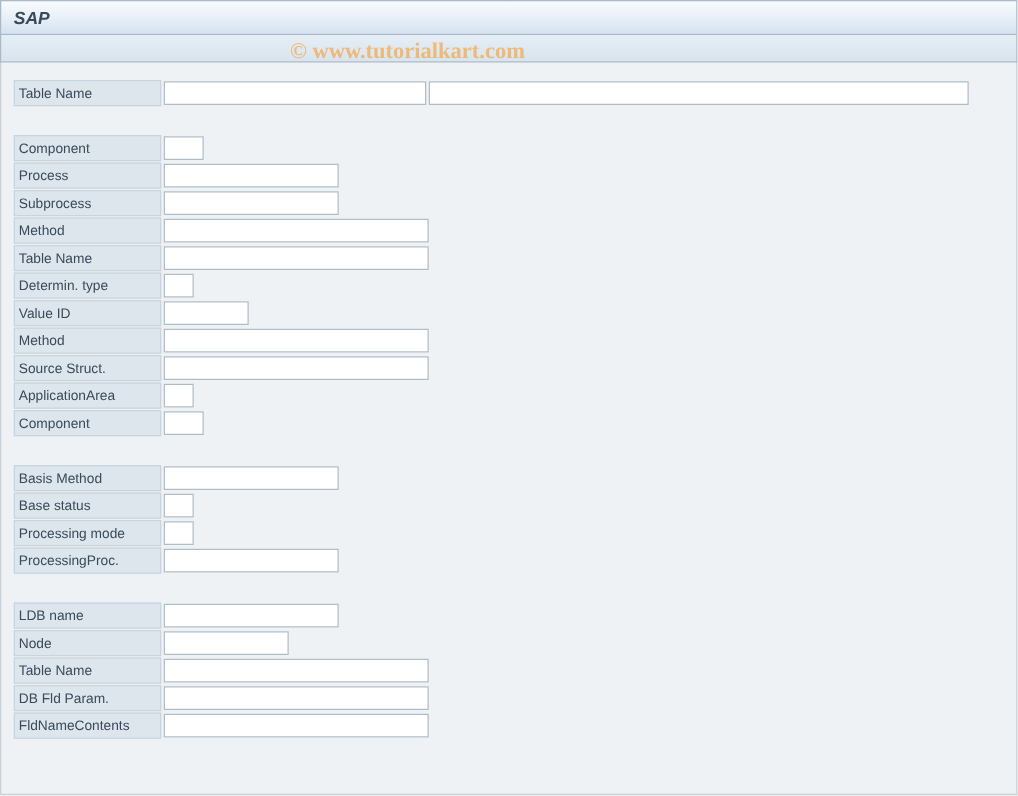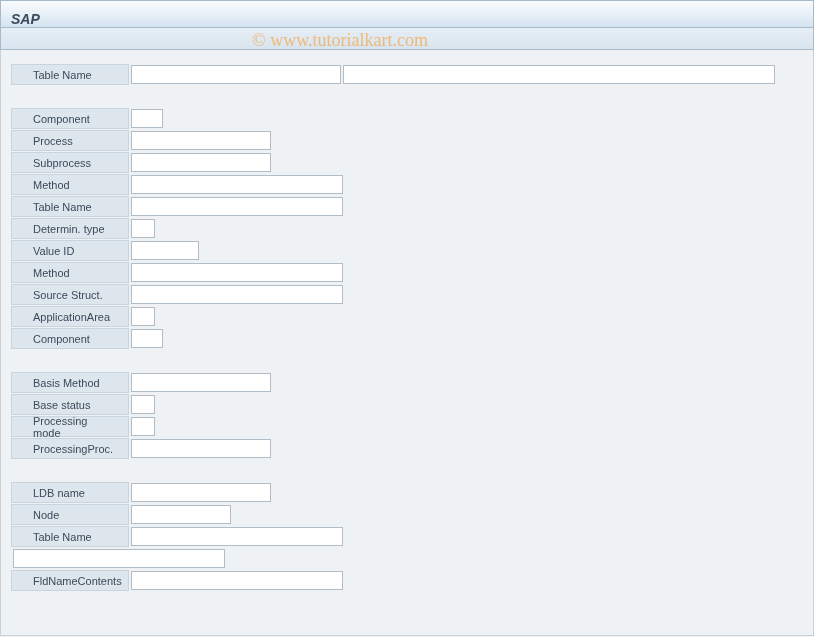--- a/index.html
+++ b/index.html
@@ -14,65 +14,66 @@
       width: 814px;
       height: 637px;
       overflow: hidden;
       position: relative;
     }
     .title-bar {
       background: linear-gradient(to bottom, #f8fbfd 0%, #e8f0f7 50%, #d4e3f0 100%);
       border: 1px solid #a8bac9;
       height: 28px;
       display: flex;
-      align-items: flex-end;
+      align-items: center;
       padding-left: 10px;
     }
     .title-text {
       font-style: italic;
       font-weight: bold;
       font-size: 14px;
       color: #3a4a5a;
     }
     .toolbar {
       background: linear-gradient(to bottom, #e6eef5 0%, #d8e4ee 100%);
       border-left: 1px solid #a8bac9;
       border-right: 1px solid #a8bac9;
       border-bottom: 1px solid #a8bac9;
       height: 22px;
       position: relative;
     }
     .watermark {
       position: absolute;
       top: 30px;
-      left: 252px;
+      left: 232px;
       font-size: 18px;
       color: rgba(255, 140, 0, 0.5);
       font-family: Georgia, serif;
       z-index: 100;
       pointer-events: none;
+      font-weight: bold;
     }
     .content-area {
       background: #eef2f5;
       border: 1px solid #c8d0d8;
       border-top: none;
       padding: 14px 10px 10px 10px;
       height: 586px;
     }
     .field-row {
       display: flex;
       align-items: center;
       margin-bottom: 1px;
       height: 21px;
     }
     .field-label {
       width: 118px;
       background: #dde6ed;
       border: 1px solid #c8d4de;
-      padding: 3px 21px;
+      padding: 3px 3px;
       font-size: 11px;
       color: #3a4a5a;
       height: 21px;
       display: flex;
       align-items: center;
     }
     .field-input {
       background: #ffffff;
       border: 1px solid #b0bcc6;
       height: 19px;
@@ -183,20 +184,21 @@
   </div>
   <div class="field-row">
     <div class="field-label">Node</div>
     <input class="field-input w-sm" style="width: 100px;" value="">
   </div>
   <div class="field-row">
     <div class="field-label">Table Name</div>
     <input class="field-input w-xl" value="" style="">
   </div>
   <div class="field-row">
+    <div class="field-label">DB Fld Param.</div>
     <input class="field-input w-xl" value="" style="">
   </div>
   <div class="field-row">
     <div class="field-label">FldNameContents</div>
     <input class="field-input w-xl" value="" style="">
   </div>
 
 </div>
 
 </body></html>

